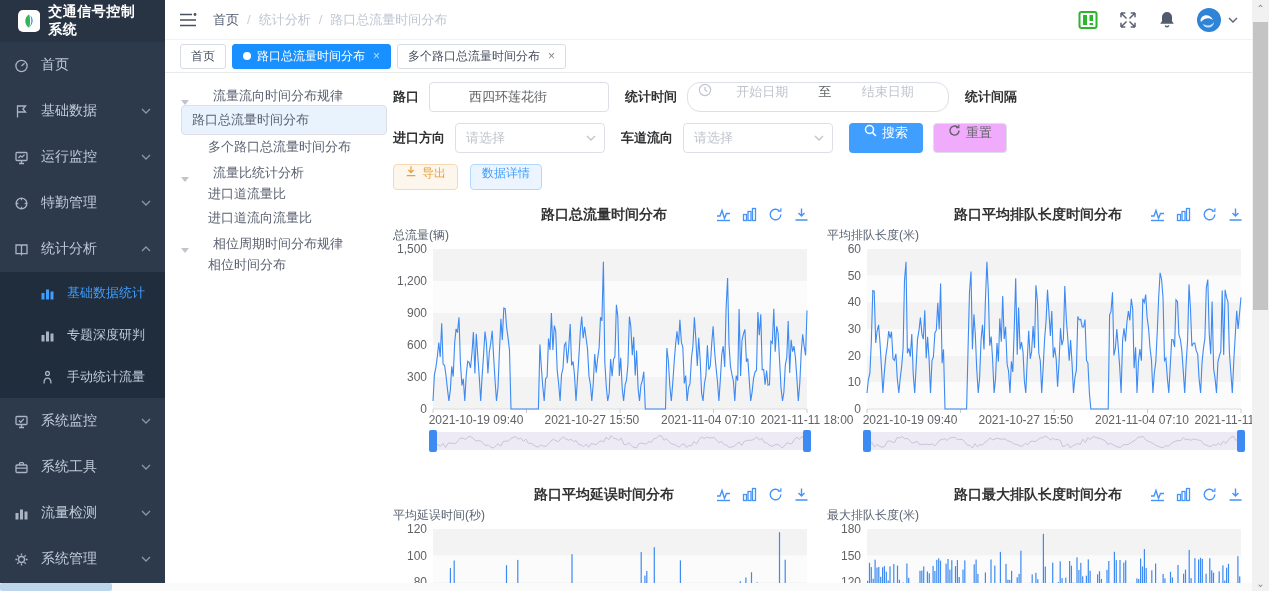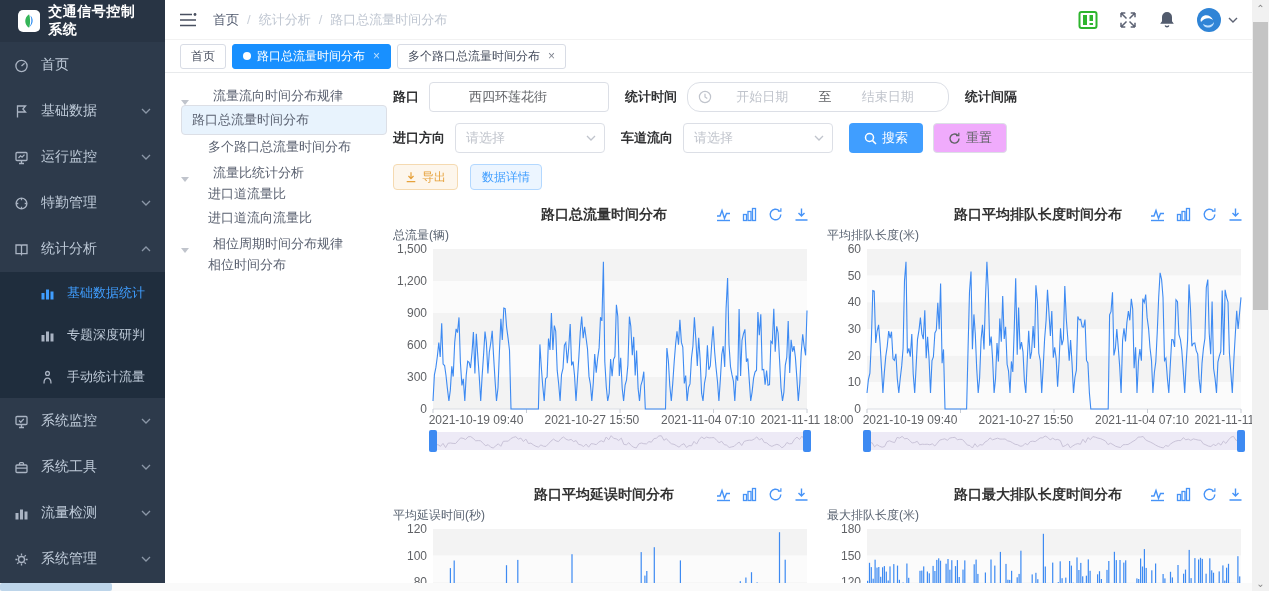--- a/index.html
+++ b/index.html
@@ -45,24 +45,24 @@
   .frow{display:flex;align-items:center;margin-bottom:11px}
   .flabel{font-weight:bold;font-size:13px;color:#303133;white-space:nowrap}
   .inp{height:30px;border:1px solid #dcdfe6;border-radius:4px;background:#fff;font-size:13px;
        color:#606266;padding:0 10px;font-family:inherit}
   .sel{height:30px;border:1px solid #dcdfe6;border-radius:4px;background:#fff;display:flex;
        align-items:center;padding:0 8px 0 10px;cursor:pointer}
   .ph{color:#c0c4cc;font-size:13px}
   .selval{color:#606266;font-size:13px}
   .sel .chev{margin-left:auto}
   .dateinp{height:30px;border:1px solid #dcdfe6;border-radius:13px;background:#fff;display:flex;
-           align-items:center;padding:0 10px;cursor:pointer}
+           padding:0 10px;cursor:pointer}
   .dateinp .mid{color:#606266;font-size:13px;padding:0 6px}
   .dateinp .dph{flex:1;text-align:center;color:#c0c4cc;font-size:13px}
-  .btn{height:30px;border-radius:4px;font-size:13px;display:inline-flex;align-items:center;
+  .btn{height:30px;border-radius:4px;font-size:13px;display:inline-flex;
        gap:5px;padding:0 14px;cursor:pointer;border:1px solid transparent}
   .btn-primary{background:#409eff;color:#fff}
   .btn-plain{background:#f0abfc;border-color:#dcdfe6;color:#606266}
   .btn-sm{height:26px;font-size:12px;padding:0 11px}
   .btn-export{background:#fdf6ec;border-color:#f5dab1;color:#e6a23c}
   .btn-detail{background:#ecf5ff;border-color:#b3d8ff;color:#409eff}
   
   .grid{display:grid;grid-template-columns:1fr 1fr;column-gap:12px;row-gap:30px;margin-top:10px}
   .card{position:relative;padding-top:6px}
   .chead{position:relative;height:20px}

